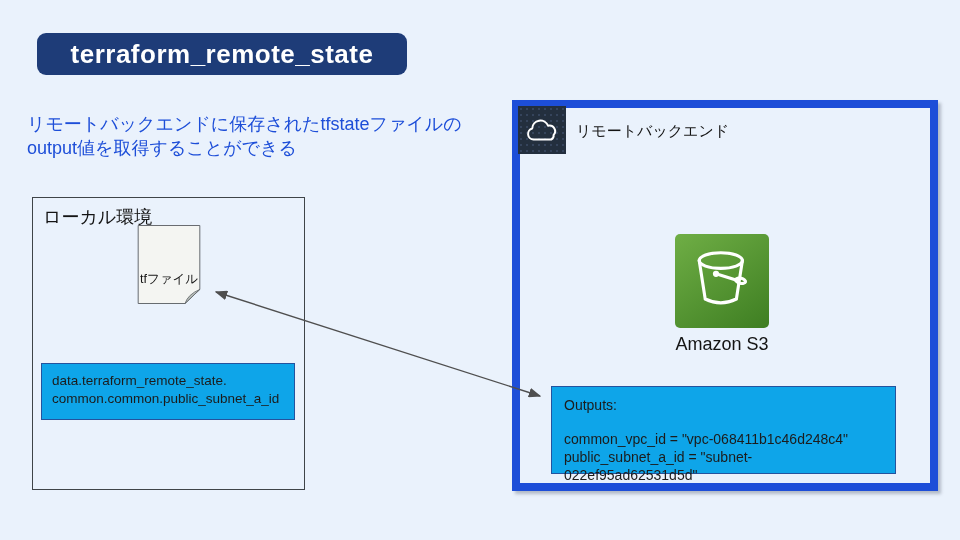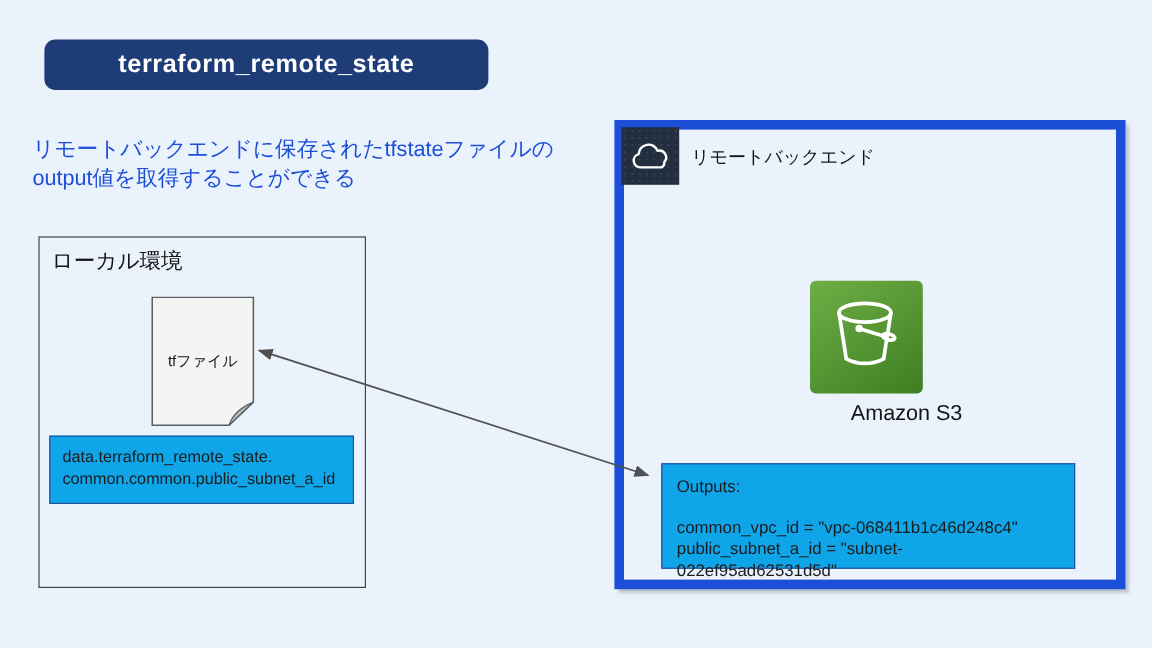--- a/index.html
+++ b/index.html
@@ -16,43 +16,43 @@
   }
   
   .banner {
     position: absolute; left: 37px; top: 33px;
     width: 370px; height: 42px;
     background: var(--banner, #1e3c78);
     border-radius: 9px;
     display: flex; align-items: center; justify-content: center;
   }
   .banner span {
-    color: #ffffff; font-size: 21px; font-weight: bold;
+    color: #ffffff; font-size: 26px; font-weight: bold;
     letter-spacing: 0.5px;
   }
   
   .desc {
     position: absolute; left: 27px; top: 112px;
     font-size: 18px; line-height: 24px; color: #1d4ed8;
   }
   
   .local-box {
     position: absolute; left: 32px; top: 197px;
     width: 273px; height: 293px;
     border: 1.5px solid #3f4448;
     box-sizing: border-box;
     padding-left: 43px;
   }
   .local-label {
     position: absolute; left: 10px; top: 7px;
     font-size: 18px; color: #141414;
   }
   .tf-file {
-    position: absolute; left: 92px; top: 49px;
-    width: 88px; height: 108px;
+    position: absolute; left: 92px; top: 27px;
+    width: 88px; height: 79px;
   }
   .tf-file svg { position:absolute; left:0; top:0; width:100%; height:100%; }
   .tf-file .page-bg { fill: #f4f5f2; stroke: #5b6064; stroke-width: 1.3; }
   .tf-file .fold { fill: #b9bfba; stroke: #5b6064; stroke-width: 1.1; stroke-linejoin: round; }
   .tf-file-label {
     position: absolute; left: 0; top: 46px; width: 100%;
     text-align: center; font-size: 12.5px; color: #141414;
   }
   .code-box {
     background: #0ea5e9;
@@ -93,21 +93,21 @@
     width: 94px; height: 94px;
     border-radius: 5px;
     background: linear-gradient(145deg, var(--s3_green_light, #6fae45) 0%, var(--s3_green_dark, #3e7e22) 100%);
     display: flex; align-items: center; justify-content: center;
   }
   .s3-icon svg { width: 72px; height: 72px; }
   .s3-icon .stroke { fill: none; stroke: #ffffff; stroke-width: 2.6; stroke-linecap: round; }
   .s3-icon .dot { fill: #ffffff; stroke: none; }
   .s3-label {
     position: absolute; left: 122px; top: 226px; width: 160px;
-    text-align: right; font-size: 18px; color: #141414;
+    text-align: center; font-size: 18px; color: #141414;
   }
   .outputs-box {
     position: absolute; left: 31px; top: 254px;
     width: 345px; height: 88px;
     padding: 9px 12px;
     font-size: 14px; line-height: 18px; margin-top: 24px;
   }
   .outputs-title { margin-bottom: 16px; }
   
   .connector {

